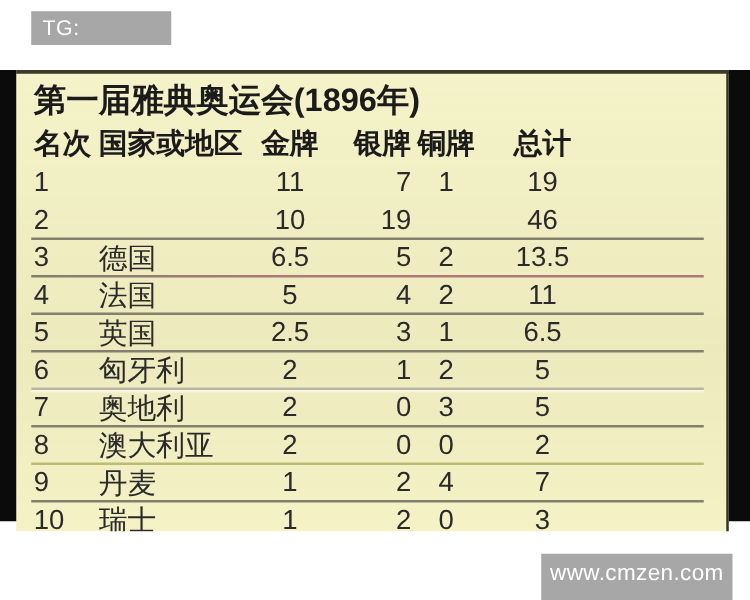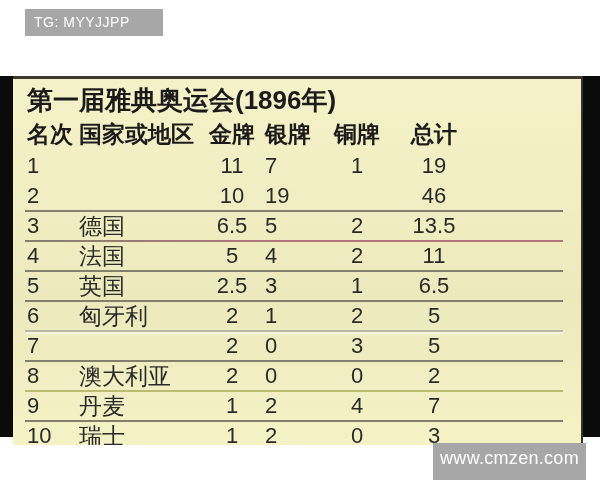--- a/index.html
+++ b/index.html
@@ -19,33 +19,32 @@
   html,body{width:600px;height:480px;}
   body{
     position:relative;
     background:#ffffff;
     font-family:"Liberation Sans","DejaVu Sans",sans-serif;
     overflow:hidden;
   }
   .strip-top{position:absolute;left:0;top:0;width:600px;height:56px;background:#ffffff;}
   .strip-bottom{position:absolute;left:0;top:425px;width:600px;height:55px;background:#ffffff;}
   .tg-badge{
-    position:absolute;left:25px;top:9px;width:138px;height:27px;
+    position:absolute;left:25px;top:9px;width:112px;height:27px;
     background:var(--badge-bg);color:var(--badge-ink);
-    font-size:14px;line-height:27px;padding-left:9px;letter-spacing:.5px;
+    font-size:17px;line-height:27px;padding-left:9px;letter-spacing:.5px;
   }
   .site-badge{
     position:absolute;left:433px;top:443px;width:153px;height:46px;
     background:var(--badge-bg);color:var(--badge-ink);
     font-size:18px;line-height:30px;text-align:center;letter-spacing:.3px;
   }
   .photo{
     position:absolute;left:0;top:56px;width:600px;height:361px;
     background:var(--photo-bg);
-    margin-top:20px;
   }
   .sheet{
     position:absolute;left:13px;top:0;width:570px;height:369px;
     background:var(--table-bg);
     background-image:linear-gradient(180deg,rgba(255,255,255,.10) 0%,rgba(0,0,0,.03) 60%,rgba(255,255,255,.05) 100%);
     border-top:3px solid rgba(28,26,18,.85);
     border-right:2px solid var(--table-edge);
     overflow:hidden;
   }
   .title{
@@ -54,21 +53,21 @@
   }
   .hdr{position:absolute;left:0;top:40px;width:100%;height:30px;
     font-weight:bold;font-size:23px;color:var(--ink);text-decoration:underline;}
   .hdr span{position:absolute;top:0;line-height:30px;white-space:nowrap;}
   .rows{position:absolute;left:0;top:72px;width:100%;}
   .row{position:relative;height:30px;font-size:23px;color:var(--row-ink);}
   .row span{position:absolute;top:0;line-height:30px;white-space:nowrap;}
   .c-rank{left:14px;}
   .c-country{left:66px;}
   .c-gold{left:186px;width:66px;text-align:center;}
-  .c-silver{left:252px;width:64px;text-align:left;}
+  .c-silver{left:252px;width:64px;text-align:right;}
   .c-bronze{left:312px;width:64px;text-align:center;}
   .c-total{left:382px;width:78px;text-align:center;}
   .row .num{font-size:22px;}
   .row.ruled::after{
     content:"";position:absolute;left:12px;right:18px;bottom:-1px;height:2px;
     background:var(--rule);
   }
   .row.rule-red::after{background:linear-gradient(90deg,var(--rule) 0%,var(--rule-red) 45%,var(--rule-red) 100%);}
   .row.rule-yellow::after{background:var(--rule-yellow);}
   .row.rule-light::after{background:var(--rule-light);box-shadow:0 2px 0 rgba(255,255,255,.5);}
@@ -143,20 +142,21 @@
         <span class="c-rank num">6</span>
         <span class="c-country">匈牙利</span>
         <span class="c-gold num">2</span>
         <span class="c-silver num">1</span>
         <span class="c-bronze num">2</span>
         <span class="c-total num">5</span>
       </div>
 
       <div class="row ruled">
         <span class="c-rank num">7</span>
+        <span class="c-country">奥地利</span>
         <span class="c-gold num">2</span>
         <span class="c-silver num">0</span>
         <span class="c-bronze num">3</span>
         <span class="c-total num">5</span>
       </div>
 
       <div class="row ruled rule-yellow">
         <span class="c-rank num">8</span>
         <span class="c-country">澳大利亚</span>
         <span class="c-gold num">2</span>

